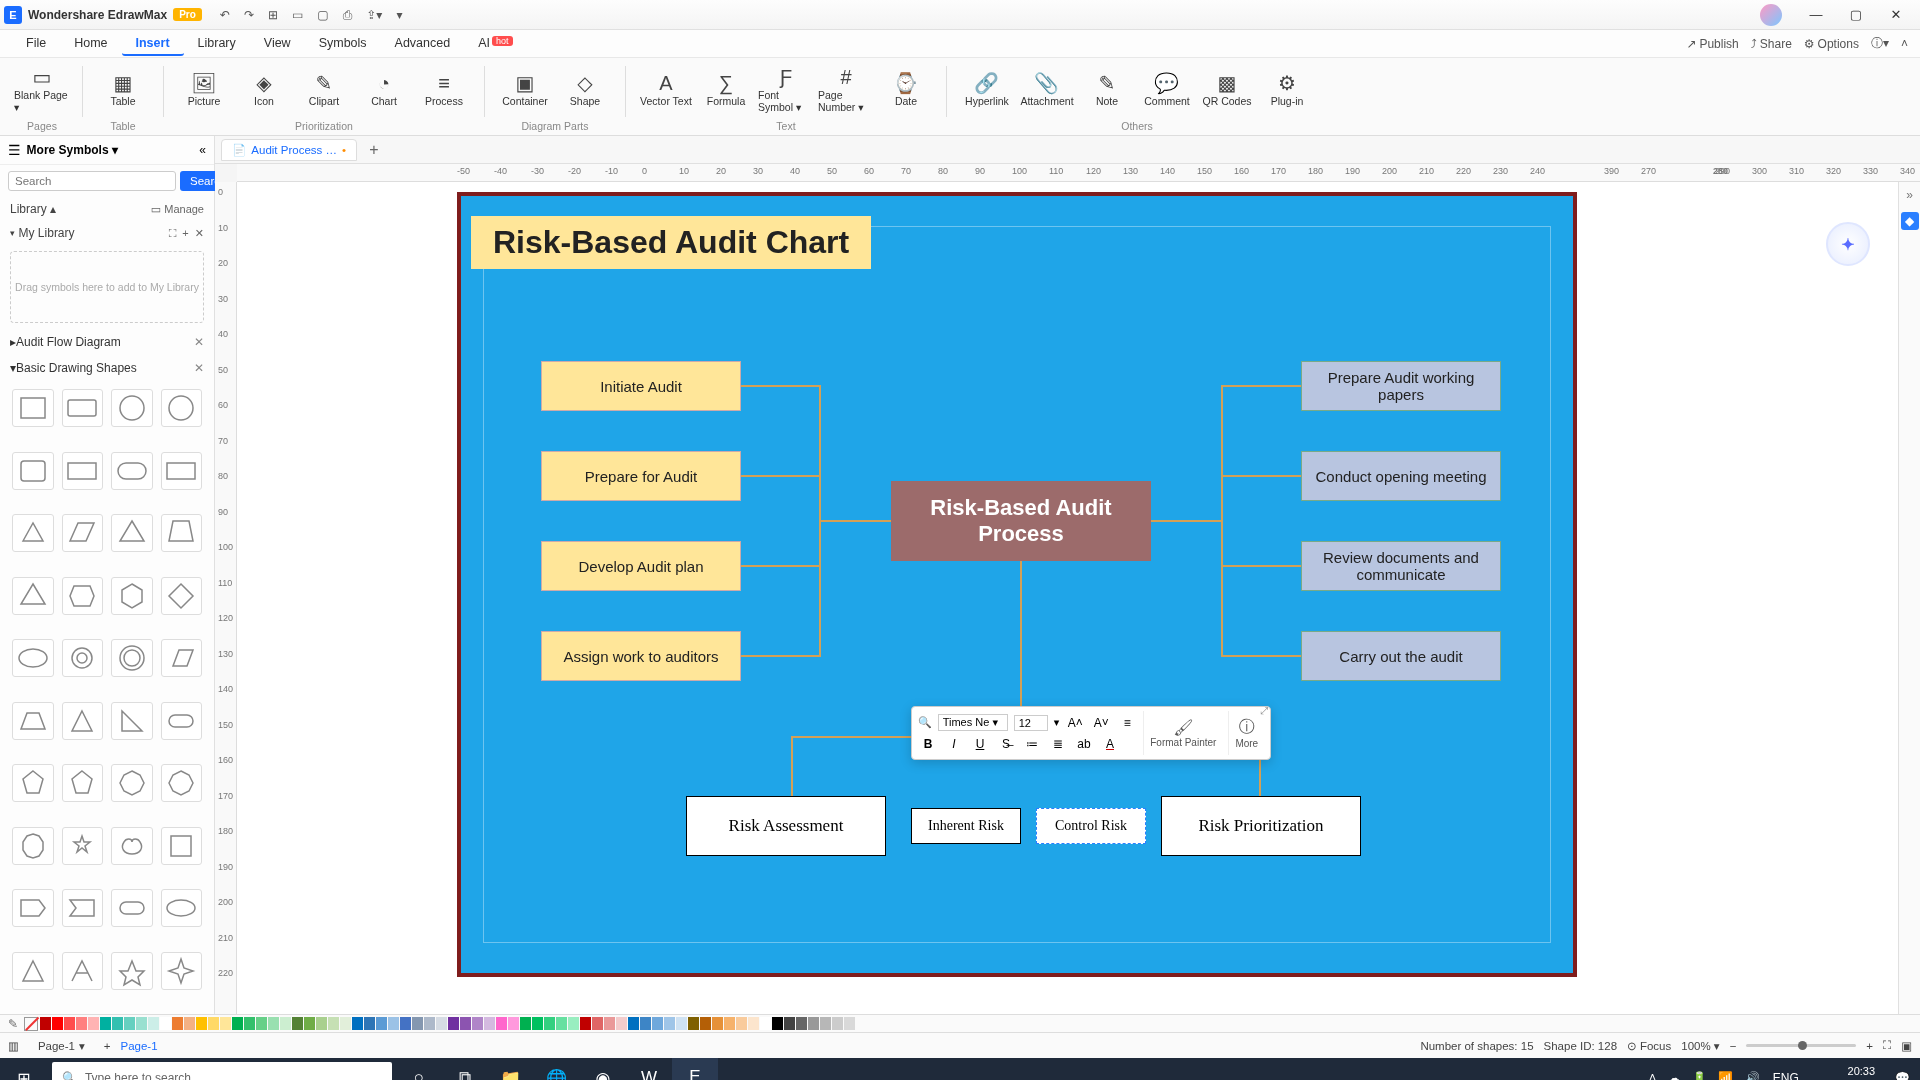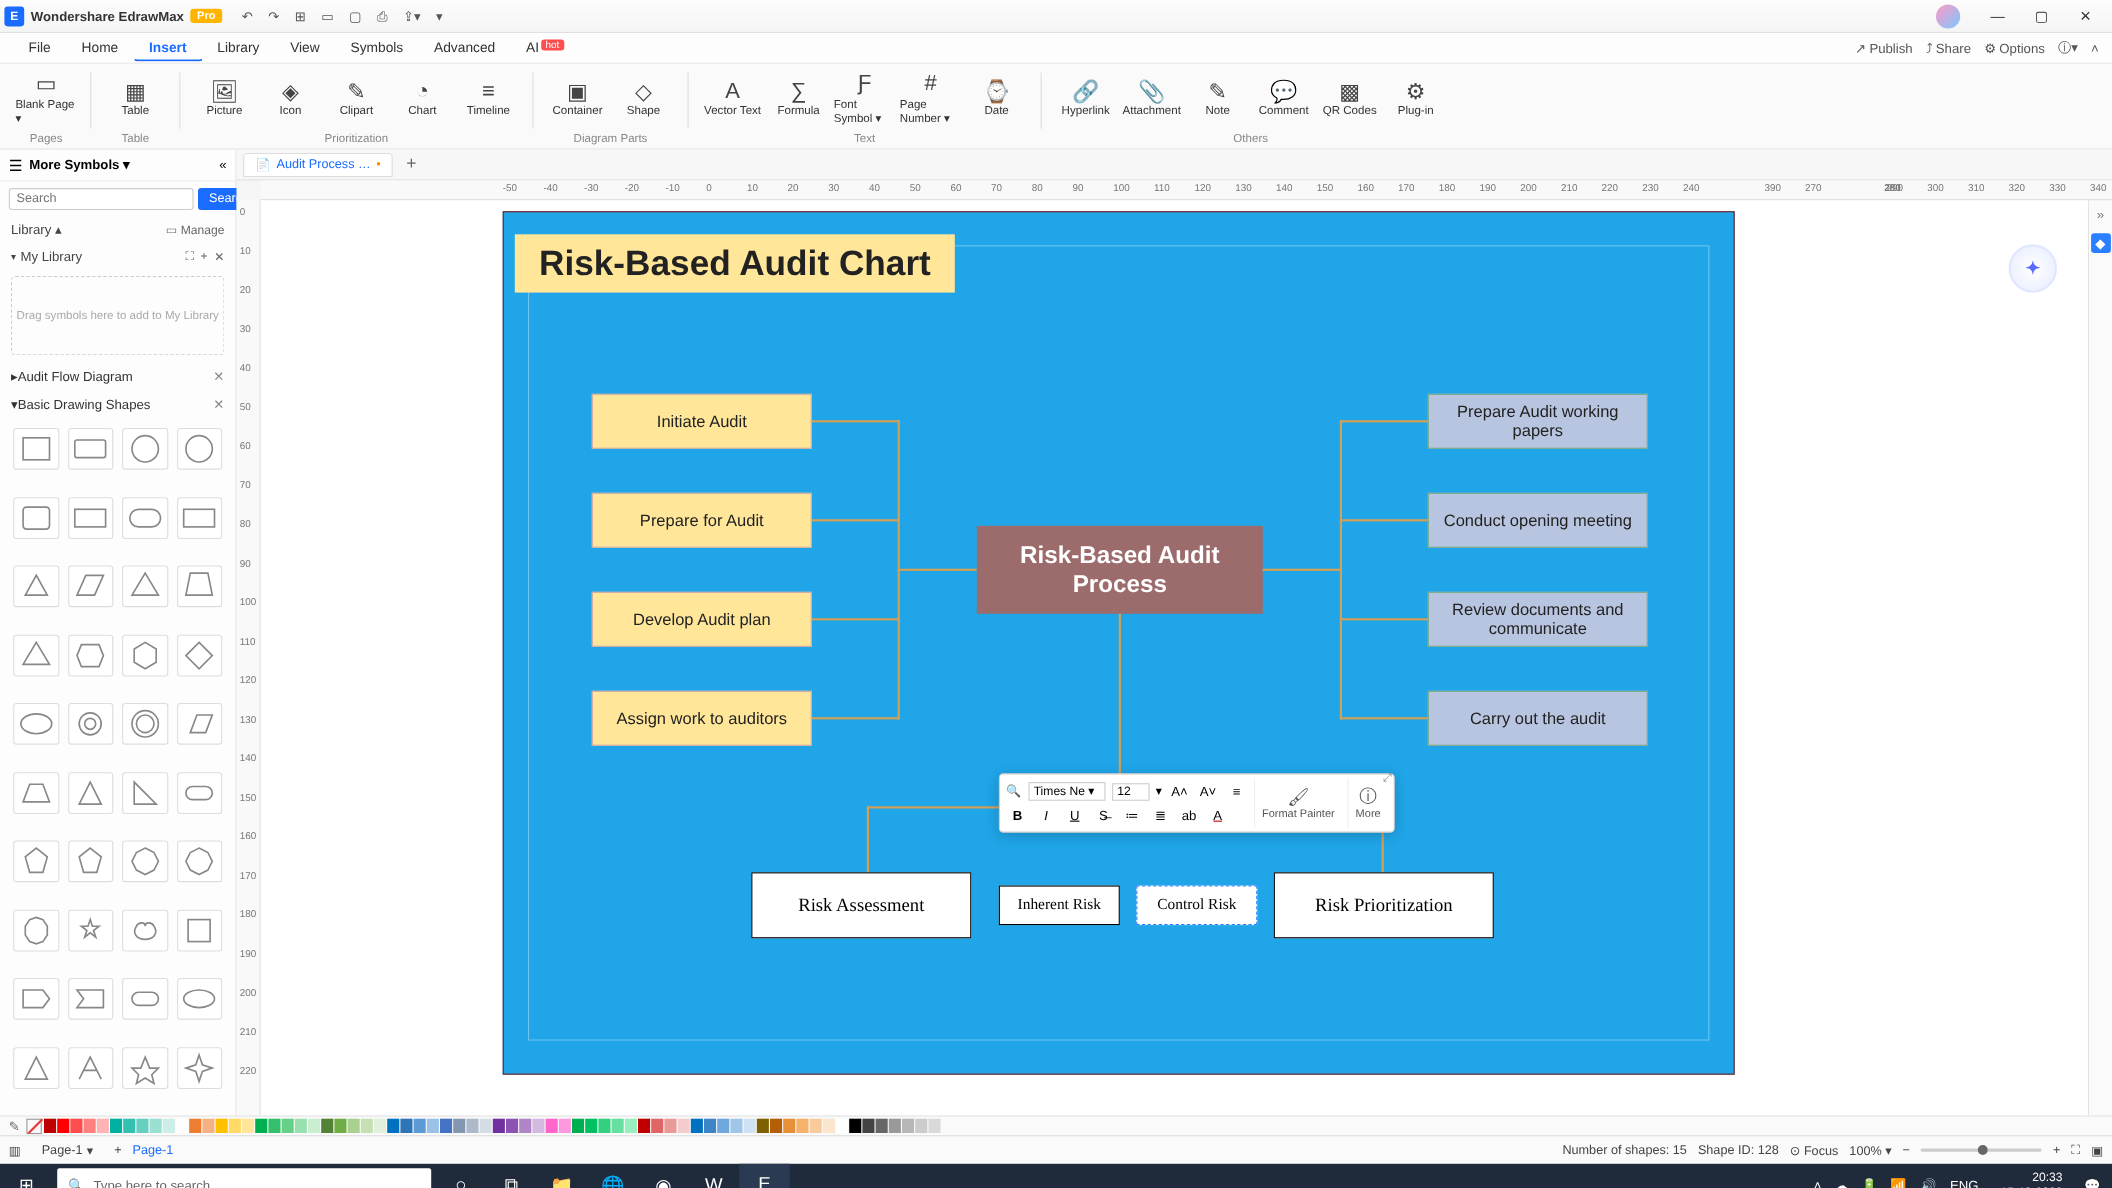--- a/index.html
+++ b/index.html
@@ -62,21 +62,21 @@
 .doctab .dot { color:#ff8c00; }
 .addtab { width:22px;height:22px;display:flex;align-items:center;justify-content:center;color:#666;cursor:pointer;font-size:16px; }
 
 .ruler-h { height:18px; background:#f9f9f9; border-bottom:1px solid #ddd; position:relative; font-size:9px; color:#777; overflow:hidden; margin-left:22px; }
 .ruler-h span { position:absolute; top:2px; }
 .canvwrap { flex:1; display:flex; overflow:hidden; }
 .ruler-v { width:22px; background:#f9f9f9; border-right:1px solid #ddd; position:relative; font-size:9px; color:#777; }
 .ruler-v span { position:absolute; left:3px; transform:translateY(-50%); }
 
 .canvas { flex:1; background:#fff; position:relative; overflow:hidden; }
-.page { position:absolute; left:220px; top:10px; width:1120px; height:785px; background:#1fa5e8; border:1px solid #7f1d1d;padding-left:40px; }
+.page { position:absolute; left:220px; top:10px; width:1120px; height:785px; background:#1fa5e8; border:4px solid #7f1d1d;padding-left:40px; }
 .innerframe { position:absolute; left:22px; top:30px; right:22px; bottom:30px; border:1px solid rgba(255,255,255,0.35); }
 .titlebox { position:absolute; left:10px; top:20px; background:#ffe699; padding:8px 22px; font-size:32px; font-weight:bold; color:#222; }
 
 .lbox { position:absolute; width:200px; height:50px; background:#ffe699; border:1px solid #caa; display:flex;align-items:center;justify-content:center; font-size:15px; color:#222; text-align:center; }
 .rbox { position:absolute; width:200px; height:50px; background:#b8c5e0; border:1px solid #7a8; display:flex;align-items:center;justify-content:center; font-size:15px; color:#222; text-align:center; padding:4px; }
 .cbox { position:absolute; width:260px; height:80px; background:#9c6b6b; color:#fff; font-size:22px; font-weight:bold; display:flex;align-items:center;justify-content:center;text-align:center; }
 .wbox { position:absolute; background:#fff; border:1.5px solid #000; display:flex;align-items:center;justify-content:center; font-family:'Times New Roman',serif; font-size:17px; }
 .wbox.sm { font-size:14px; height:36px; }
 .wbox.editing { border:1.5px dashed #2a7fff; }
 
@@ -200,21 +200,21 @@
         <div class="rbtn">
           <div class="ricon">✎</div>
           <div>Clipart</div>
         </div>
         <div class="rbtn">
           <div class="ricon">◔</div>
           <div>Chart</div>
         </div>
         <div class="rbtn">
           <div class="ricon">≡</div>
-          <div>Timeline</div>
+          <div>Process</div>
         </div>
       </div>
       <div class="glabel">Prioritization</div>
     </div>
     <div class="rsep"></div>
     <div class="rgroup">
       <div class="items">
         <div class="rbtn">
           <div class="ricon">▣</div>
           <div>Container</div>

